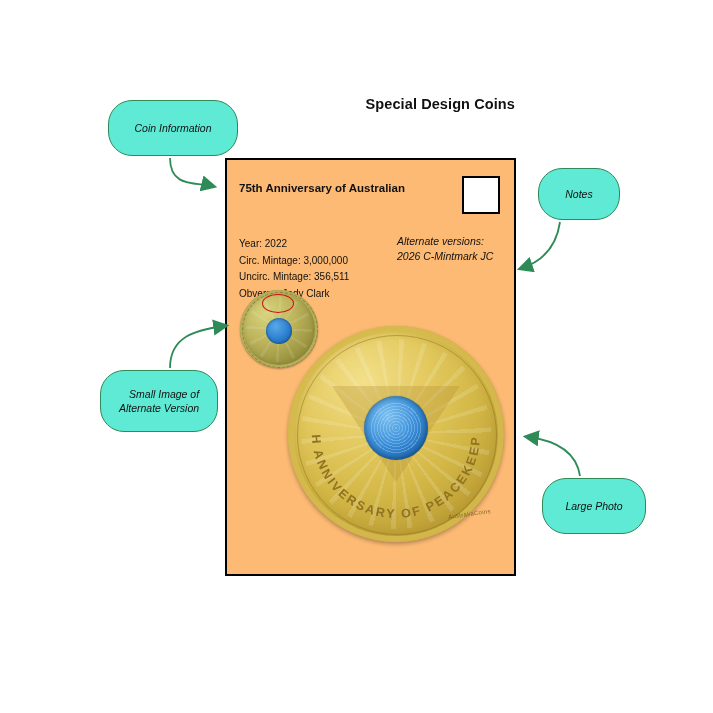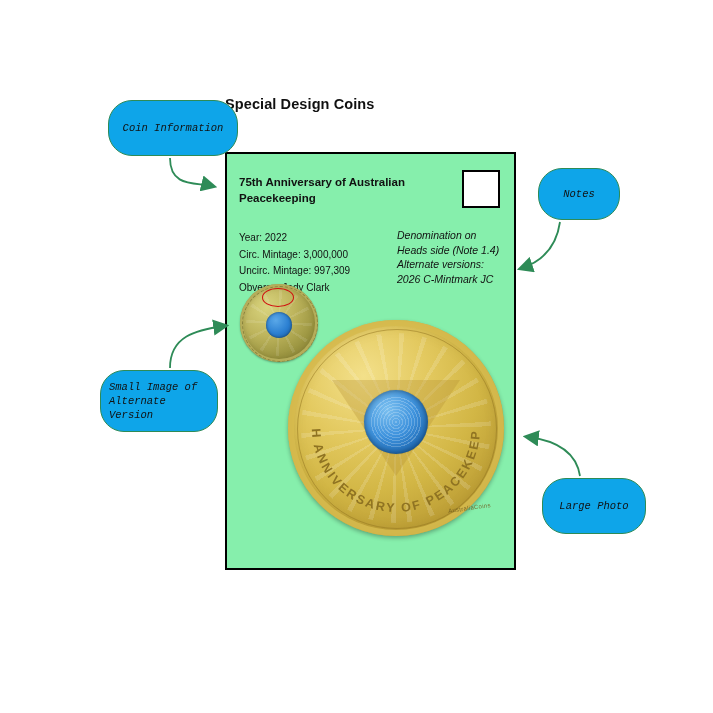--- a/index.html
+++ b/index.html
@@ -21,36 +21,36 @@
     height: 713px;
     background: #ffffff;
   }
 
   
   #page-title {
     position: absolute;
     left: 225px;
     top: 96px;
     width: 290px;
-    text-align: left;
+    text-align: right;
     font-size: 14.5px;
     font-weight: bold;
     color: #111111;
     letter-spacing: .1px;
   }
 
   
   #card {
     position: absolute;
     left: 225px;
-    top: 152px;
+    top: 158px;
     width: 291px;
     height: 418px;
     border: 2.5px solid #000000;
-    background: #86efac;
+    background: #fdba74;
     box-sizing: border-box;
   }
 
   #coin-heading {
     position: absolute;
     left: 12px;
     top: 20px;
     width: 200px;
     font-size: 11.5px;
     font-weight: bold;
@@ -275,32 +275,31 @@
     color: rgba(110,90,30,.85);
     transform: rotate(-8deg);
     letter-spacing: .3px;
   }
 
   
   .callout {
     position: absolute;
     border: 1.6px solid #2e8b57;
     border-radius: 24px;
-    background: #0ea5e9;
+    background: #5eead4;
     display: flex;
     align-items: center;
     justify-content: center;
-    text-align: left;
+    text-align: right;
     font-size: 10.5px;
     font-style: italic;
     color: #111111;
     line-height: 14px;
     padding: 4px 8px;
     box-sizing: border-box;
-    font-family: Liberation Mono, monospace;
   }
   #callout-coin-info { left: 108px; top: 100px; width: 130px; height: 56px; }
   #callout-notes     { left: 538px; top: 168px; width: 82px;  height: 52px; }
   #callout-small-img { left: 100px; top: 370px; width: 118px; height: 62px; }
   #callout-large     { left: 542px; top: 478px; width: 104px; height: 56px; }
 
   .arrow-svg {
     position: absolute;
     left: 0; top: 0;
     width: 713px;
@@ -312,37 +311,32 @@
 <body>
 
 <div id="stage">
 
   <div id="page-title">Special Design Coins</div>
 
   <div id="card">
 
     <div id="coin-heading">
       <div>75th Anniversary of Australian</div>
-      <div>Peacekeeping</div>
     </div>
 
     <div id="notes-box"></div>
 
     <div id="spec-list">
       <div>Year: 2022</div>
       <div>Circ. Mintage: 3,000,000</div>
-      <div>Uncirc. Mintage: 997,309</div>
+      <div>Uncirc. Mintage: 356,511</div>
       <div>Obverse: Jody Clark</div>
     </div>
 
     <div id="note-block">
-      <div class="note-group">
-        <div>Denomination on</div>
-        <div>Heads side (Note 1.4)</div>
-      </div>
       <div class="note-group">
         <div>Alternate versions:</div>
         <div>2026 C-Mintmark JC</div>
       </div>
     </div>
 
     <div id="small-coin-wrap">
       <div class="coin-small">
         <div class="spokes"></div>
         <div class="ring-text"></div>

